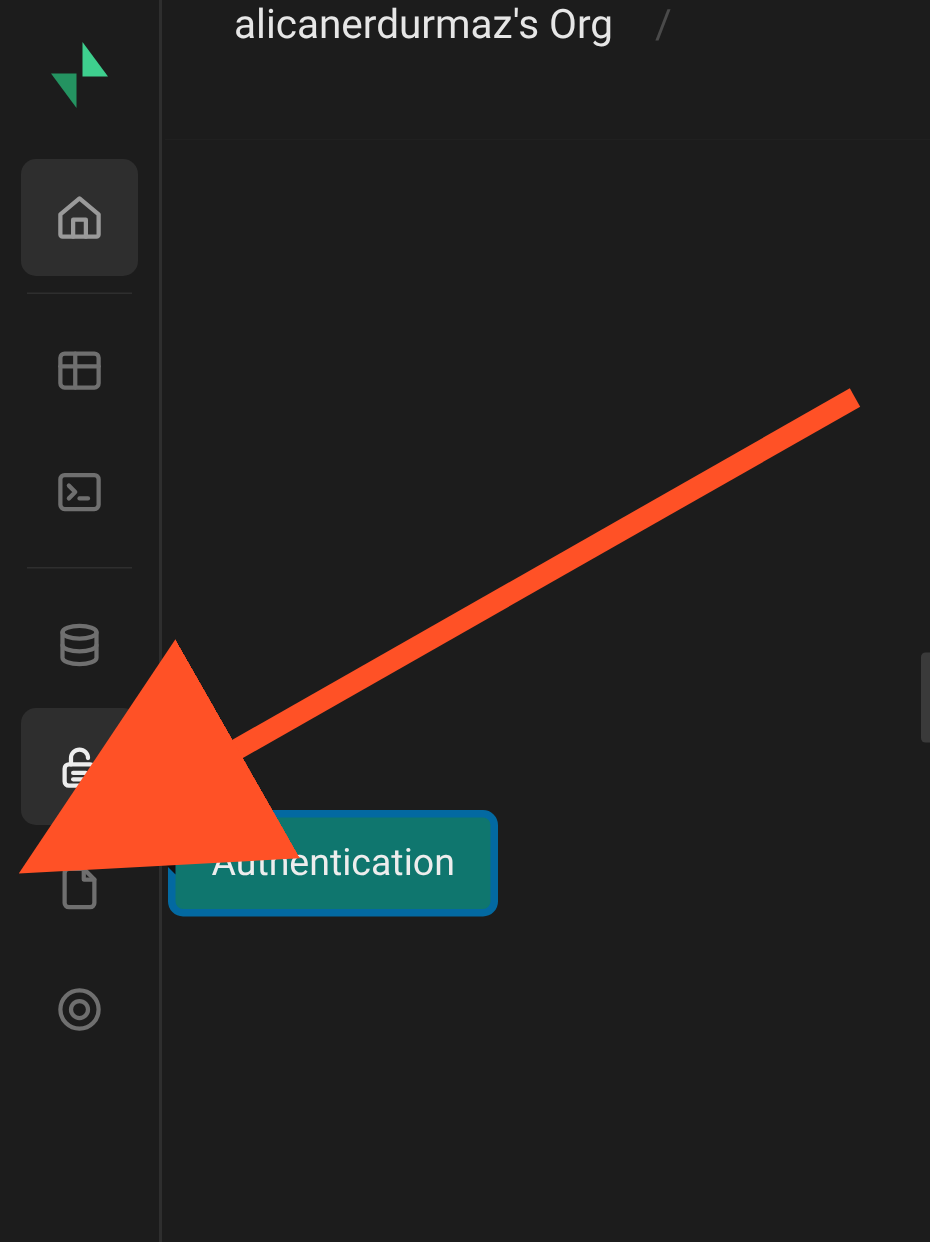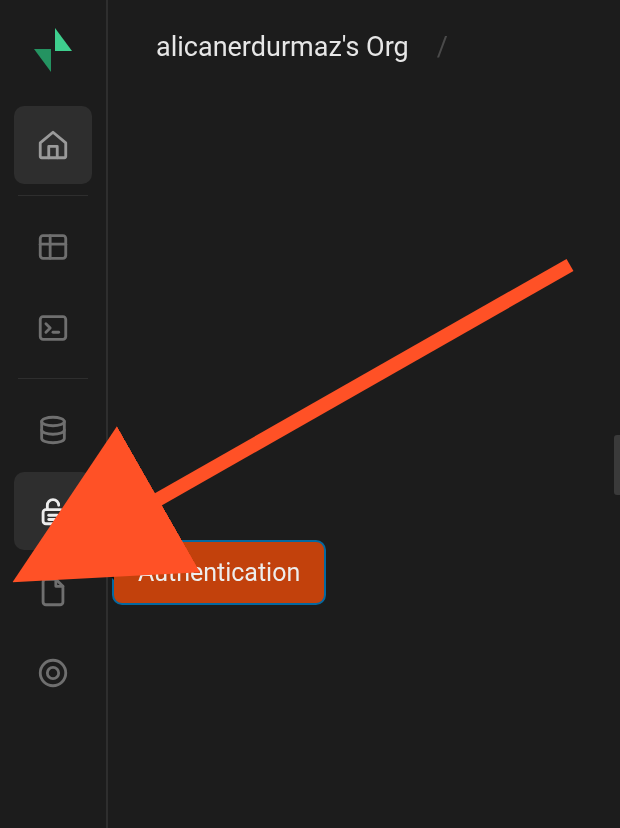--- a/index.html
+++ b/index.html
@@ -59,21 +59,21 @@
       width: 34px;
       height: 34px;
     }
     .header {
       position: absolute;
       left: 110px;
       top: 0;
       right: 0;
       height: 94px;
       display: flex;
-      align-items: center;
+      align-items: flex-start;
       padding-left: 46px;
       border-bottom: 1px solid #2e2e2e;
     }
     .breadcrumb-item {
       color: #e6e6e6;
       font-size: 27px;
       font-weight: 400;
       cursor: pointer;
     }
     .breadcrumb-sep {
@@ -86,22 +86,22 @@
       left: 110px;
       top: 93px;
       right: 0;
       bottom: 0;
       background: #1c1c1c;
     }
     .tooltip {
       position: absolute;
       left: 112px;
       top: 540px;
-      background: #c2410c;
-      border: 2px solid #0369a1;
+      background: #0f766e;
+      border: 5px solid #0369a1;
       border-radius: 10px;
       padding: 16px 24px;
       color: #ededed;
       font-size: 25px;
       display: flex;
       align-items: center;
     }
     .tooltip-caret {
       position: absolute;
       left: -7px;

